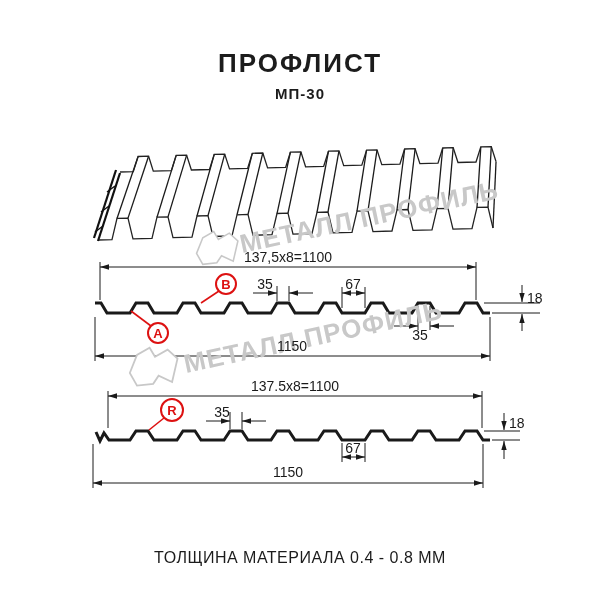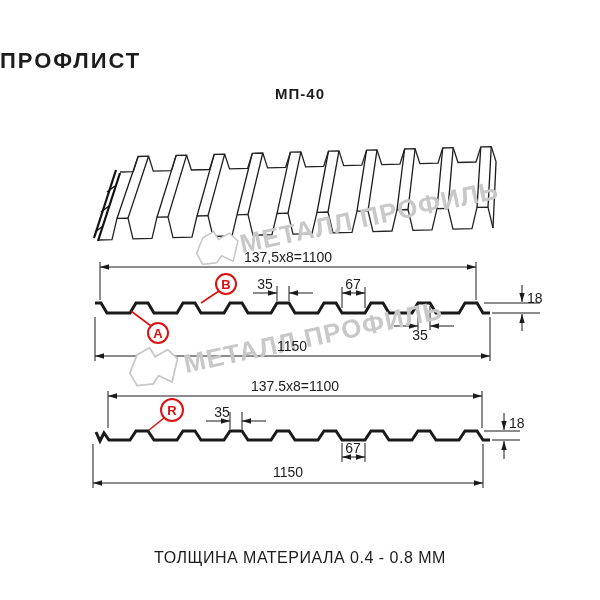--- a/index.html
+++ b/index.html
@@ -1,35 +1,35 @@
 <!DOCTYPE html>
 <html><head>
 <meta charset="utf-8">
 <style>
   html,body{margin:0;padding:0;background:#fff;}
   .page{position:relative;width:600px;height:600px;background:#ffffff;overflow:hidden;
         font-family:"Liberation Sans",sans-serif;}
-  .title{position:absolute;top:48px;left:0;width:600px;text-align:left;
-         font-size:22px;font-weight:700;letter-spacing:2px;color:#1c1c1c;}
+  .title{position:absolute;top:48px;left:0;width:600px;text-align:center;
+         font-size:26px;font-weight:700;letter-spacing:2px;color:#1c1c1c;}
   .subtitle{position:absolute;top:85px;left:0;width:600px;text-align:center;
          font-size:15px;font-weight:600;letter-spacing:1px;color:#1c1c1c;}
   .footer{position:absolute;top:549px;left:0;width:600px;text-align:center;
          font-size:16px;font-weight:500;letter-spacing:.5px;color:#1c1c1c;}
   svg{position:absolute;top:0;left:0;}
   svg text{font-family:"Liberation Sans",sans-serif;font-size:14px;fill:#1a1a1a;}
   svg text.red{fill:#dd1111;font-weight:700;font-size:13px;}
   svg text.wm{fill:#c8c8c8;font-weight:700;font-size:26px;letter-spacing:1px;}
 </style>
 </head>
 <body>
 
 <div class="page">
 
   <div class="title">ПРОФЛИСТ</div>
-  <div class="subtitle">МП-40</div>
+  <div class="subtitle">МП-30</div>
 
   <svg width="600" height="600" viewBox="0 0 600 600">
 
     <g id="view3d">
         <line x1="117" y1="218.4205" x2="138.088" y2="156.493536" stroke="#1a1a1a" stroke-width="1.3"></line>
         <line x1="128" y1="218.085" x2="148.56" y2="156.20032" stroke="#1a1a1a" stroke-width="1.3"></line>
         <line x1="157" y1="217.2005" x2="176.168" y2="155.427296" stroke="#1a1a1a" stroke-width="1.3"></line>
         <line x1="168" y1="216.865" x2="186.64" y2="155.13408" stroke="#1a1a1a" stroke-width="1.3"></line>
         <line x1="197" y1="215.9805" x2="214.248" y2="154.361056" stroke="#1a1a1a" stroke-width="1.3"></line>
         <line x1="208" y1="215.645" x2="224.72" y2="154.06784" stroke="#1a1a1a" stroke-width="1.3"></line>

